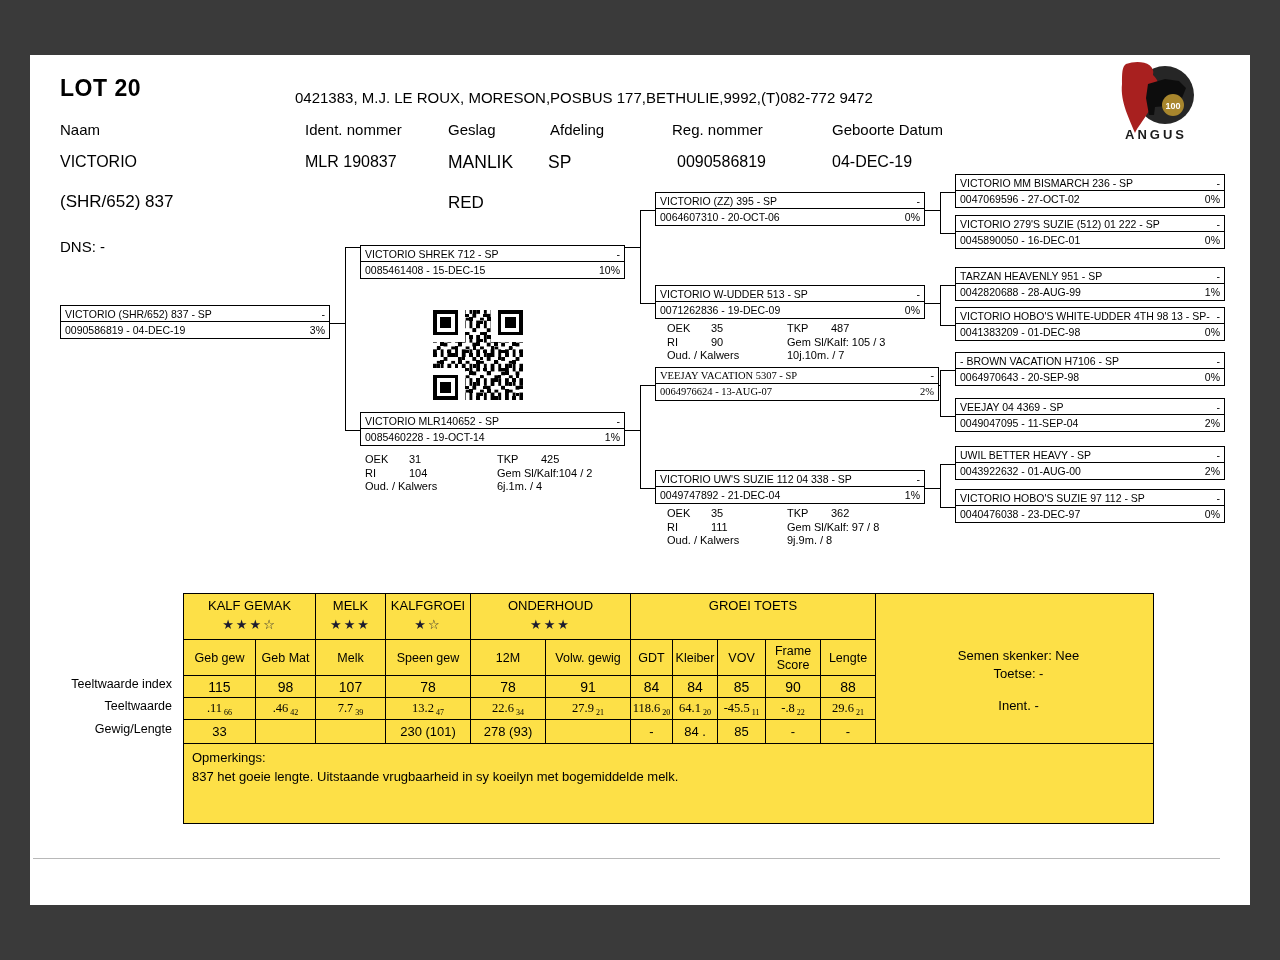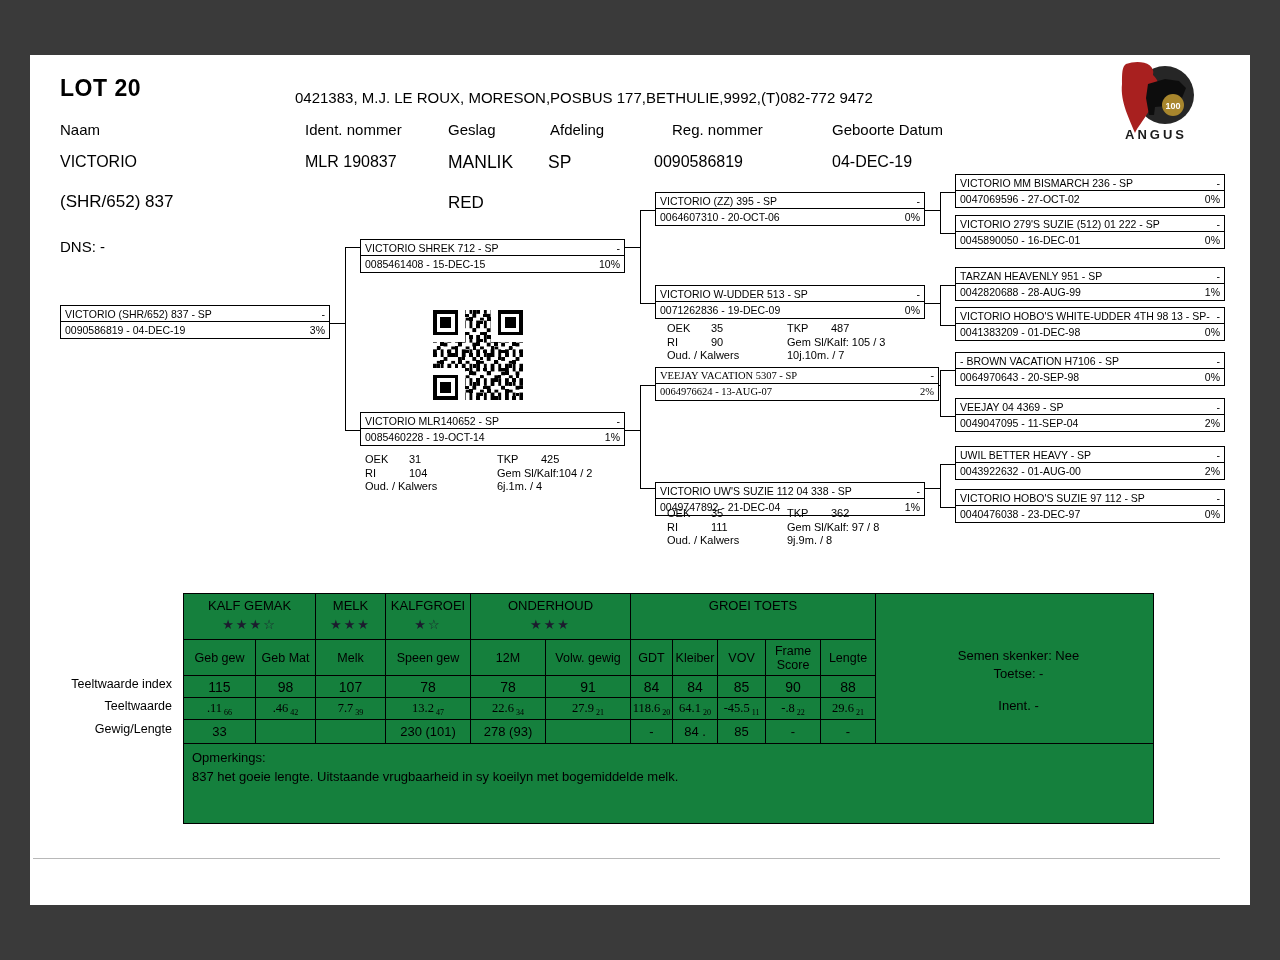--- a/index.html
+++ b/index.html
@@ -24,21 +24,21 @@
   .pbr.top { border-bottom:1px solid #000; }
   .pbr .pr { margin-left:6px; }
 
   .stats { position:absolute; display:flex; font-size:11px; line-height:13.5px; white-space:nowrap; }
   .stats .c1 { width:120px; }
   .stats .sl { display:inline-block; width:44px; }
 
   .conn { left:0; top:0; pointer-events:none; }
 
   
-  table.bv { position:absolute; left:153px; top:538px; width:970px; border-collapse:collapse; table-layout:fixed; background:#15803d; }
+  table.bv { position:absolute; left:153px; top:538px; width:970px; border-collapse:collapse; table-layout:fixed; background:#fde047; }
   table.bv th, table.bv td { border:1px solid #000; font-weight:normal; text-align:center; padding:0; vertical-align:middle; overflow:visible; }
   tr.grow { height:46px; }
   tr.grow th { vertical-align:top; padding-top:4px; }
   .glabel { font-size:13px; }
   .gstars { font-size:13px; letter-spacing:2px; margin-top:4px; color:#1c1c2e; }
   tr.chead { height:36px; }
   tr.chead th { font-size:12.5px; line-height:14px; }
   tr.ridx { height:22px; font-size:14px; }
   tr.rtw { height:22px; font-size:12.5px; }
   tr.rtw td { white-space:nowrap;font-family:Liberation Serif, serif; }
@@ -79,21 +79,21 @@
   <div class="abs ilabel" style="left:275px">Ident. nommer</div>
   <div class="abs ilabel" style="left:418px">Geslag</div>
   <div class="abs ilabel" style="left:520px">Afdeling</div>
   <div class="abs ilabel" style="left:642px">Reg. nommer</div>
   <div class="abs ilabel" style="left:802px">Geboorte Datum</div>
 
   <div class="abs ivalue" style="left:30px">VICTORIO</div>
   <div class="abs ivalue" style="left:275px">MLR 190837</div>
   <div class="abs ivalue big" style="left:418px">MANLIK</div>
   <div class="abs ivalue big" style="left:518px">SP</div>
-  <div class="abs ivalue" style="left:624px">0090586819</div>
+  <div class="abs ivalue" style="left:647px">0090586819</div>
   <div class="abs ivalue" style="left:802px">04-DEC-19</div>
   <div class="abs naam2">(SHR/652) 837</div>
   <div class="abs kleur">RED</div>
   <div class="abs dns">DNS: -</div>
 
   <svg class="abs conn" width="1220" height="850" shape-rendering="crispEdges">
     <path d="M300 268 H315 M315 192 V375 M315 192 H330 M315 375 H330
              M595 192 H610 M610 155 V248 M610 155 H625 M610 248 H625
              M595 375 H610 M610 330 V433 M610 330 H625 M610 433 H625
              M895 155 H910 M910 137 V178 M910 137 H925 M910 178 H925
@@ -106,21 +106,21 @@
     <div class="pbr top">
           <span class="pname">VICTORIO (SHR/652) 837 - SP</span>
           <span class="pr">-</span>
         </div>
     <div class="pbr">
           <span class="pname">0090586819 -  04-DEC-19</span>
           <span class="pr">3%</span>
         </div>
   </div>
 
-  <div class="pbox" style="left:330px; top:184px; width:265px;">
+  <div class="pbox" style="left:330px; top:190px; width:265px;">
     <div class="pbr top">
           <span class="pname">VICTORIO SHREK 712 - SP</span>
           <span class="pr">-</span>
         </div>
     <div class="pbr">
           <span class="pname">0085461408 - 15-DEC-15</span>
           <span class="pr">10%</span>
         </div>
   </div>
 
@@ -161,21 +161,21 @@
     <div class="pbr top">
           <span class="pname">VEEJAY VACATION 5307 - SP</span>
           <span class="pr">-</span>
         </div>
     <div class="pbr">
           <span class="pname">0064976624 - 13-AUG-07</span>
           <span class="pr">2%</span>
         </div>
   </div>
 
-  <div class="pbox" style="left:625px; top:415px; width:270px;margin-top:12px;">
+  <div class="pbox" style="left:625px; top:415px; width:270px;">
     <div class="pbr top">
           <span class="pname">VICTORIO UW'S SUZIE 112 04 338 - SP</span>
           <span class="pr">-</span>
         </div>
     <div class="pbr">
           <span class="pname">0049747892 - 21-DEC-04</span>
           <span class="pr">1%</span>
         </div>
   </div>
 

